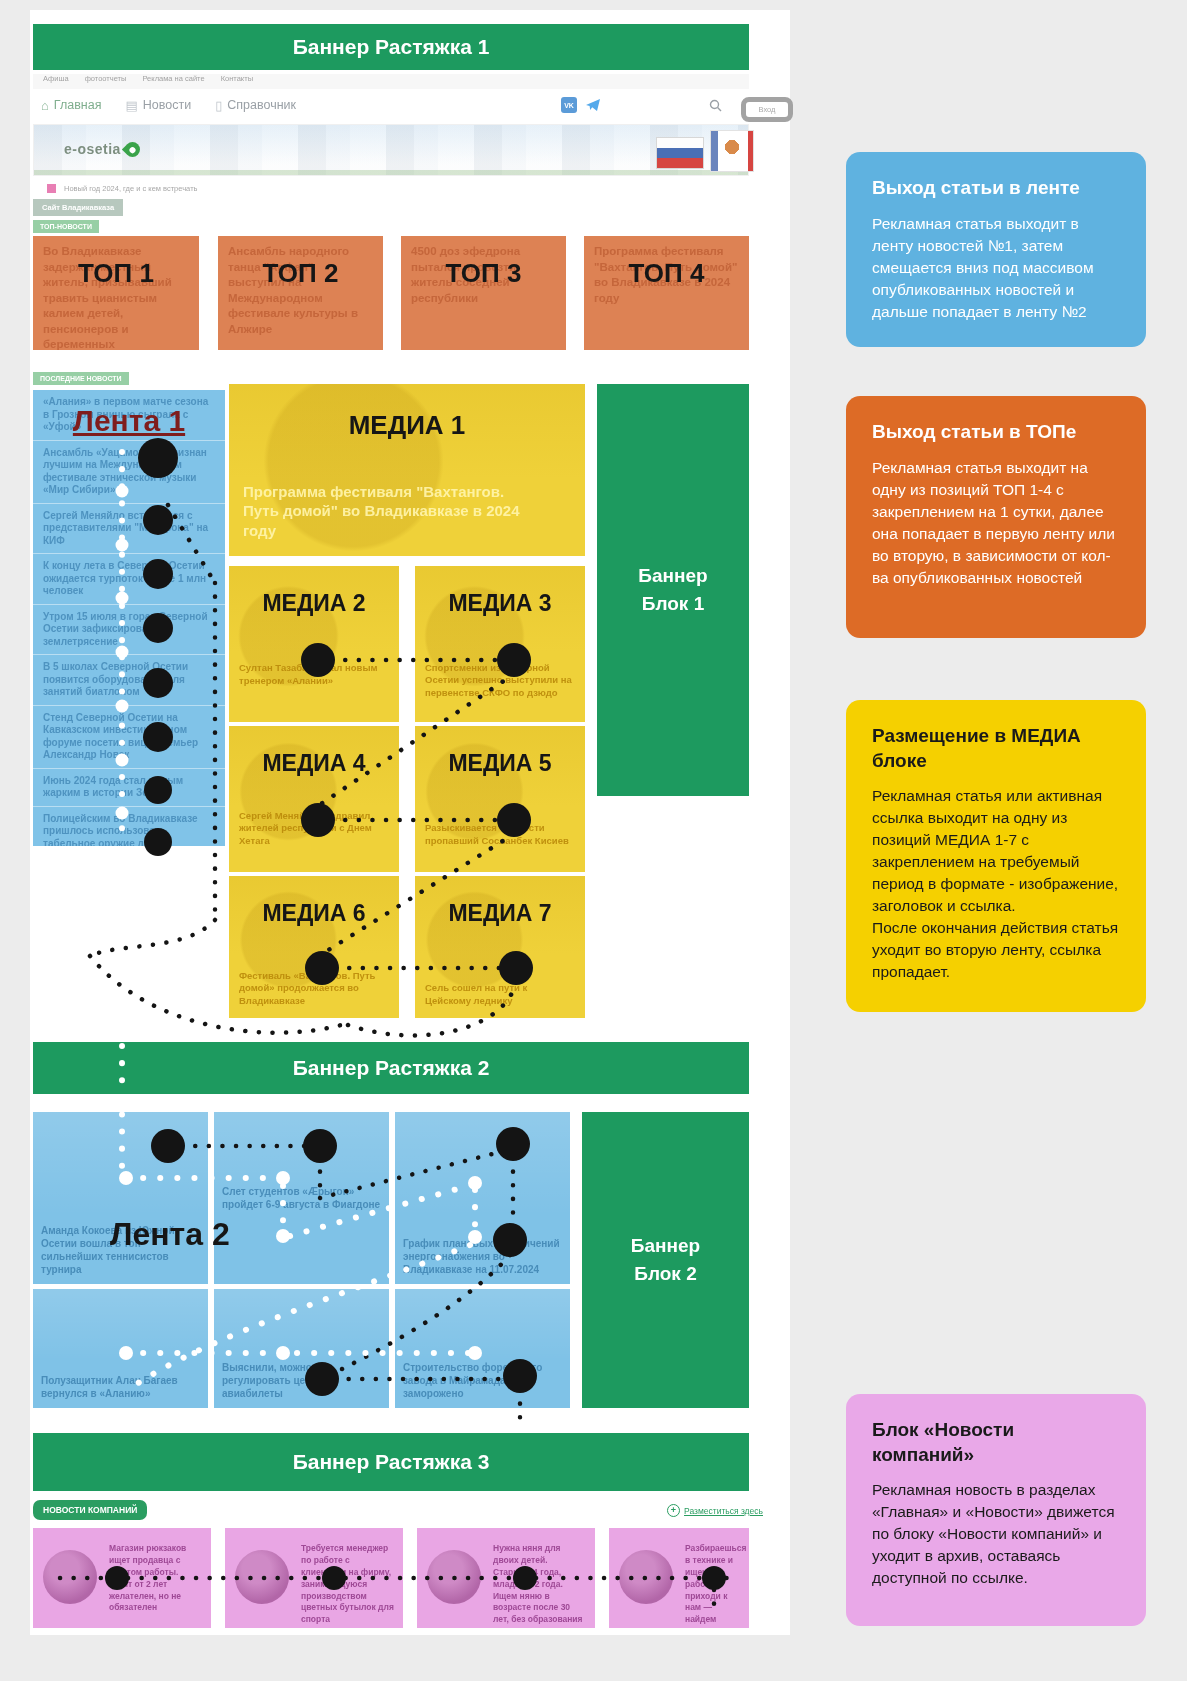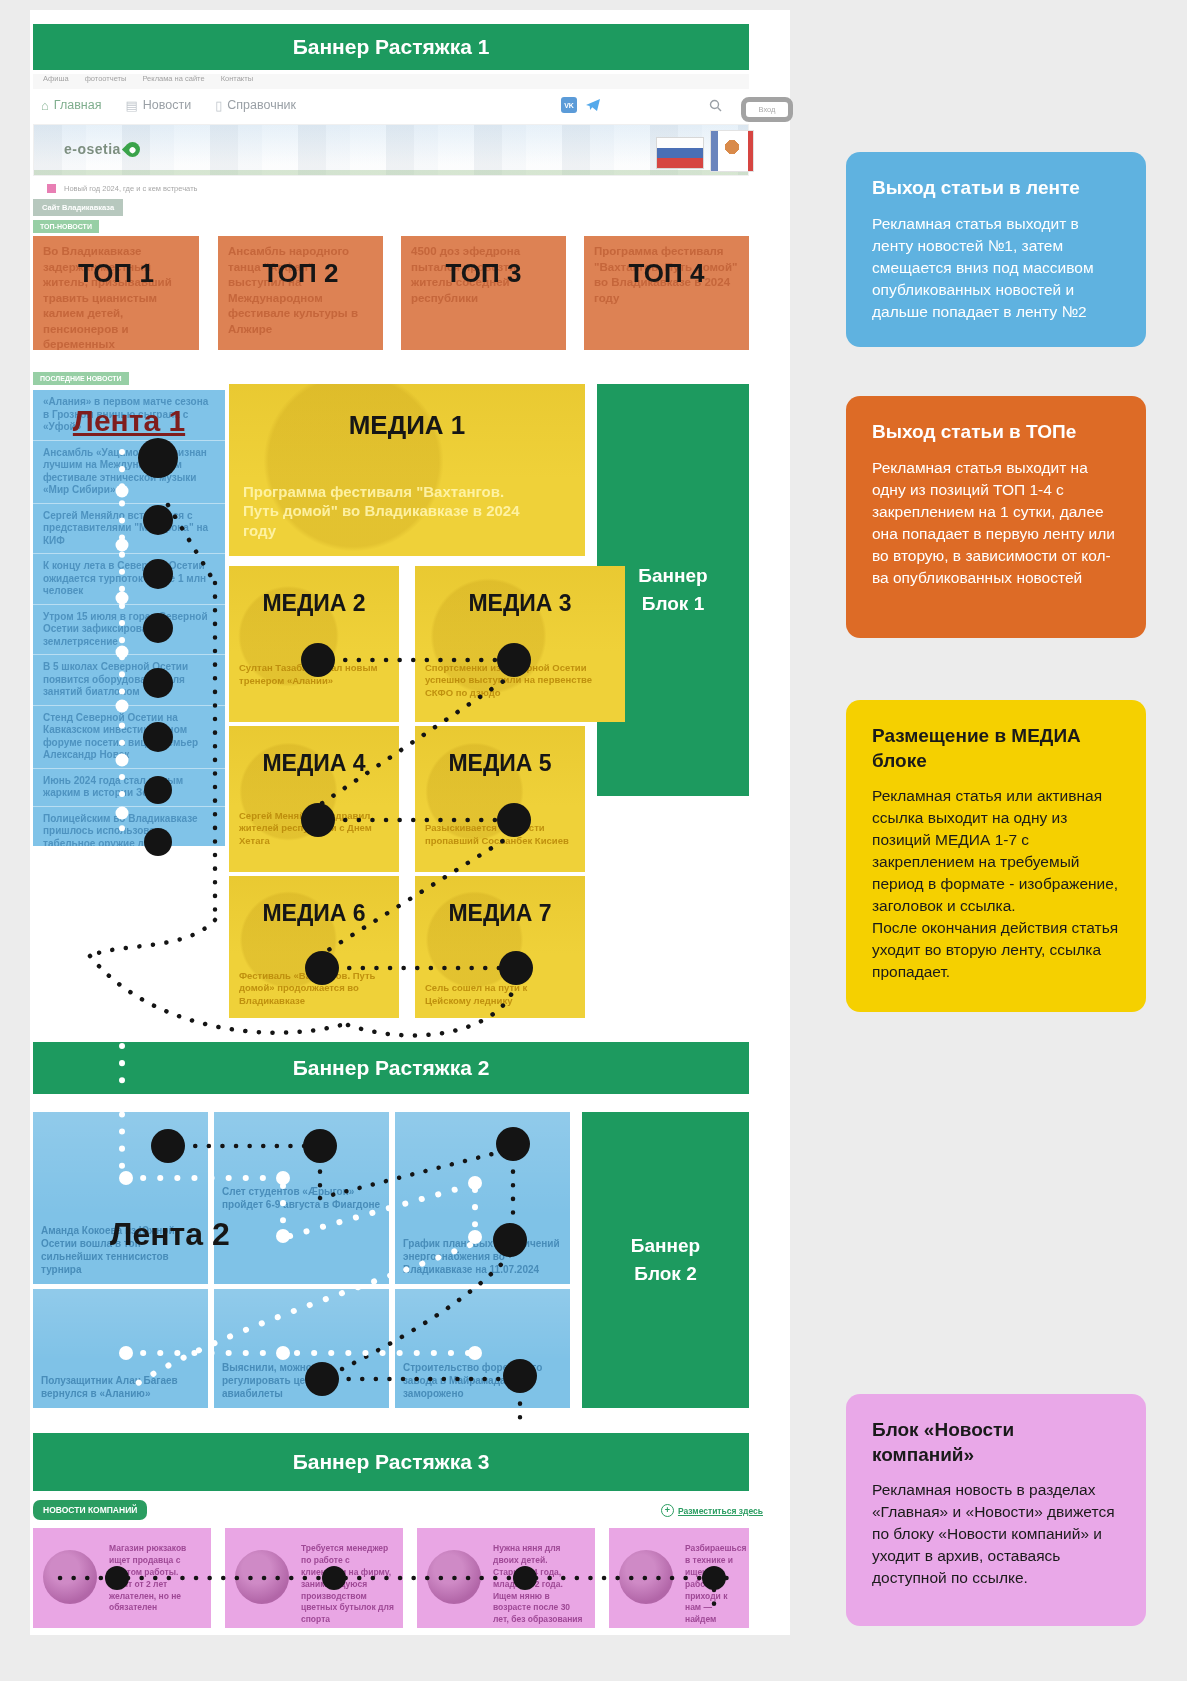--- a/index.html
+++ b/index.html
@@ -71,21 +71,21 @@
 
   
   .lenta2-cell{background:#7fc2e7;display:flex;align-items:flex-end;box-sizing:border-box;padding:8px;overflow:hidden;
     background-image:linear-gradient(rgba(255,255,255,.14), rgba(0,0,0,0) 60%);}
   .lenta2-cell .cap{font-size:10px;line-height:1.3;font-weight:700;color:rgba(35,105,155,.6);}
   .lenta2-label{left:110px;top:1216px;font-size:32px;font-weight:700;color:#161616;}
 
   
   .place-link{left:600px;top:1504px;width:163px;display:flex;align-items:center;justify-content:flex-end;gap:4px;font-size:8.5px;color:#2a9d61;}
   .place-link .plus{width:11px;height:11px;border:1.3px solid #2a9d61;border-radius:50%;display:flex;align-items:center;justify-content:center;font-size:9px;line-height:1;font-weight:700;}
-  .place-link .ltx{text-decoration:underline;font-weight:bold;}
+  .place-link .ltx{text-decoration:underline;}
   .comp-card{top:1528px;height:100px;background:#e9a6e4;overflow:hidden;}
   .comp-img{position:absolute;left:10px;top:22px;width:54px;height:54px;border-radius:50%;
     background:radial-gradient(circle at 40% 35%, #cf8ac6 0 30%, #b266a8 70%);}
   .comp-tx{position:absolute;left:76px;right:8px;top:15px;font-size:8.5px;line-height:1.4;font-weight:700;color:rgba(140,50,130,.8);}
 
   
   .icard{left:846px;width:300px;border-radius:14px;box-sizing:border-box;padding:24px 26px;}
   .icard .t{font-size:19px;font-weight:700;line-height:1.3;}
   .icard .b{font-size:15.5px;line-height:1.42;margin-top:12px;white-space:pre-line;}
   .icard.blue{background:#5fb2e0;color:#fff;}
@@ -197,21 +197,21 @@
     <div class="blk-label">МЕДИА 1</div>
     <div class="cap">Программа фестиваля "Вахтангов. Путь домой" во Владикавказе в 2024 году</div>
   </div>
   <div class="abs gbanner side" style="left:597px;top:384px;width:152px;height:412px;">
     <span style="width:90px;">Баннер Блок 1</span>
   </div>
   <div class="abs media" style="left:229px;top:566px;width:170px;height:156px;">
     <div class="blk-label">МЕДИА 2</div>
     <div class="cap" style="bottom:34px;">Султан Тазабаев стал новым тренером «Алании»</div>
   </div>
-  <div class="abs media" style="left:415px;top:566px;width:170px;height:156px;padding-left:40px;">
+  <div class="abs media" style="left:415px;top:566px;width:170px;height:156px;">
     <div class="blk-label">МЕДИА 3</div>
     <div class="cap" style="bottom:22px;">Спортсменки из Северной Осетии успешно выступили на первенстве СКФО по дзюдо</div>
   </div>
   <div class="abs media" style="left:229px;top:726px;width:170px;height:146px;">
     <div class="blk-label">МЕДИА 4</div>
     <div class="cap" style="bottom:24px;">Сергей Меняйло поздравил жителей республики с Днем Хетага</div>
   </div>
   <div class="abs media" style="left:415px;top:726px;width:170px;height:146px;">
     <div class="blk-label">МЕДИА 5</div>
     <div class="cap" style="bottom:24px;">Разыскивается без вести пропавший Сосланбек Кисиев</div>

